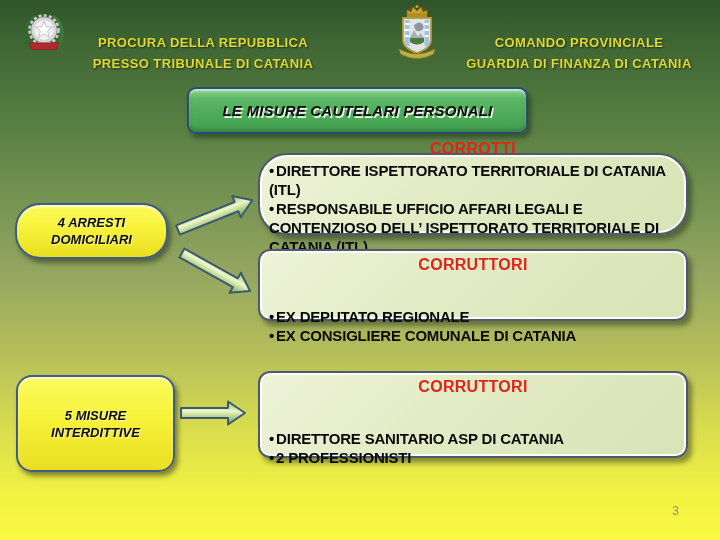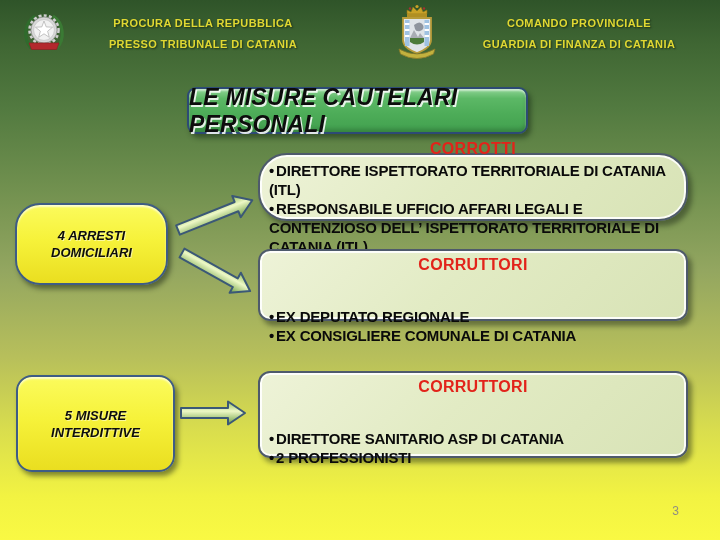--- a/index.html
+++ b/index.html
@@ -7,51 +7,51 @@
     position:relative;width:720px;height:540px;overflow:hidden;
     font-family:"Liberation Sans",sans-serif;
     background:linear-gradient(to bottom,
       #2f5429 0%, #3f6633 8%, #527a40 20%, #6f8f4e 34%,
       #93a660 50%, #b7bf5b 66%, #dade4d 80%, #f2f342 92%, #f9f943 100%);
   }
 
   
   .hdr-text{
     position:absolute;text-align:center;
-    font-weight:bold;font-size:11px;line-height:21px;letter-spacing:.4px;
-    color:#e0d832;text-shadow:1px 1px 2px rgba(0,0,0,.55);
+    font-weight:bold;font-size:13px;line-height:21px;letter-spacing:.4px;
+    color:#e0d832;text-shadow:1px 1px 2px rgba(0,0,0,.55);margin-top:19px;
   }
   .hdr-left{left:72px;top:13px;width:262px;}
   .hdr-right{left:448px;top:13px;width:262px;}
   .emblem{position:absolute;}
   .emblem-left{left:20px;top:8px;}
   .emblem-right{left:394px;top:2px;}
 
   
   .title-btn{
     position:absolute;left:187px;top:87px;width:341px;height:47px;
     border-radius:9px;border:2px solid #2d4a75;box-sizing:border-box;
     background:linear-gradient(to bottom,#8ed494 0%,#5cb866 22%,#4ead59 55%,#41a04e 100%);
     box-shadow:inset 0 2px 2px rgba(255,255,255,.55), inset 0 -3px 4px rgba(0,0,0,.18),
                3px 4px 5px rgba(20,40,20,.5);
     display:flex;align-items:center;justify-content:center;
   }
   .title-btn span{
-    font-size:23px;font-weight:bold;font-style:italic;color:#0d0d0d;
+    font-size:15px;font-weight:bold;font-style:italic;color:#0d0d0d;
     letter-spacing:.2px;text-shadow:1.5px 1.5px 0 rgba(255,255,255,.85);
   }
 
   
   .content-box{
     position:absolute;left:258px;width:430px;box-sizing:border-box;
     border-radius:12px;border:2px solid #4e5a6b;
     background:linear-gradient(135deg,#eef3d8 0%,#e2ebc4 45%,#d8e3b6 100%);
     box-shadow:inset 0 0 0 2px rgba(255,255,255,.9), 4px 5px 5px rgba(25,35,20,.45);
   }
-  .box1{top:153px;height:68px;z-index:1;border-radius:29px;}
+  .box1{top:153px;height:82px;z-index:1;border-radius:29px;}
   .box2{top:249px;height:72px;z-index:2;}
   .box3{top:371px;height:87px;z-index:1;}
   .box-body{
     position:relative;padding:6px 8px 0 9px;
     font-size:15px;line-height:19px;font-weight:bold;color:#0a0a0a;
     letter-spacing:-0.2px;overflow:visible;
   }
   .item::before{content:"\2022";margin-right:2px;}
   .red-label{
     color:#e2231a;font-size:16px;font-weight:bold;letter-spacing:.3px;
@@ -63,21 +63,21 @@
   .box2 .box-body,.box3 .box-body{padding-top:1px;margin-top:32px;}
 
   
   .measure-box{
     position:absolute;box-sizing:border-box;border-radius:16px;
     border:2px solid #3e5c85;
     background:linear-gradient(to bottom,#fbfb5c 0%,#f6f23a 45%,#eade20 100%);
     box-shadow:inset 0 2px 2px rgba(255,255,255,.7), 3px 4px 5px rgba(25,35,20,.5);
     display:flex;align-items:center;justify-content:center;text-align:center;
   }
-  .mbox1{left:15px;top:203px;width:153px;height:82px;border-radius:25px;}
+  .mbox1{left:15px;top:203px;width:153px;height:56px;border-radius:25px;}
   .mbox2{left:16px;top:375px;width:159px;height:97px;}
   .measure-box span{
     font-size:13px;font-weight:bold;font-style:italic;color:#0d0d0d;
     line-height:17px;text-shadow:1px 1px 0 rgba(255,255,255,.5);
   }
 
   
   .arrow-layer{position:absolute;left:0;top:0;width:720px;height:540px;pointer-events:none;z-index:2;}
 
   

